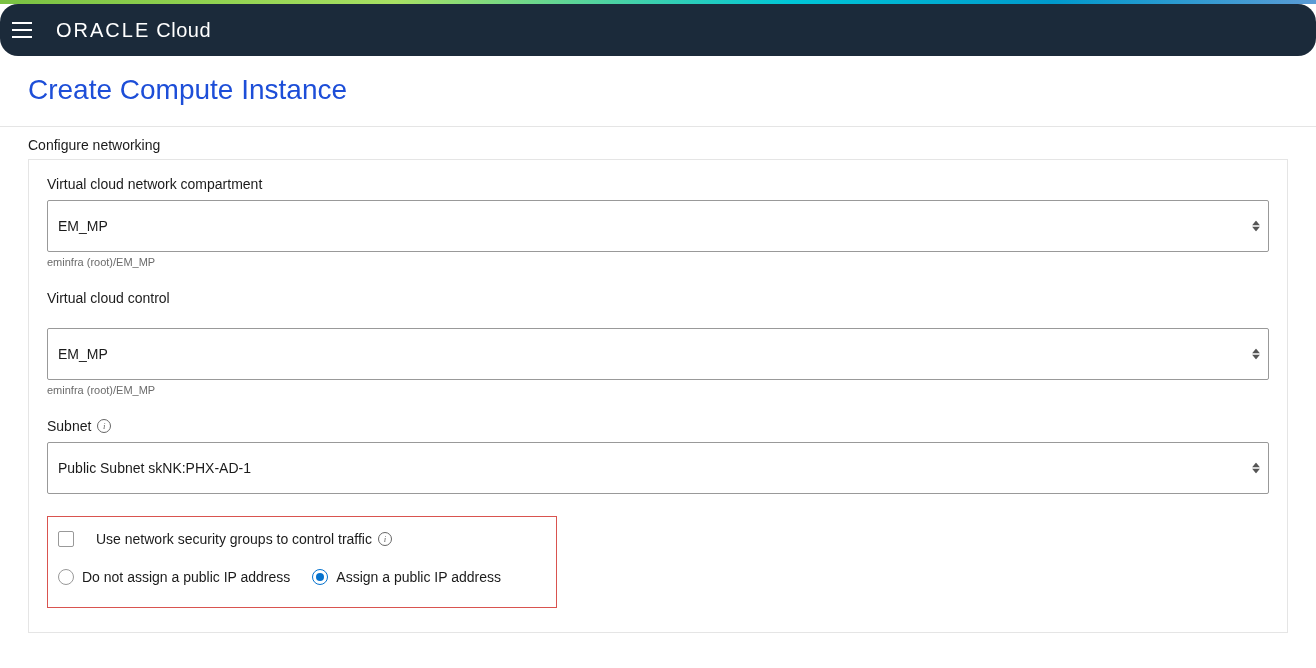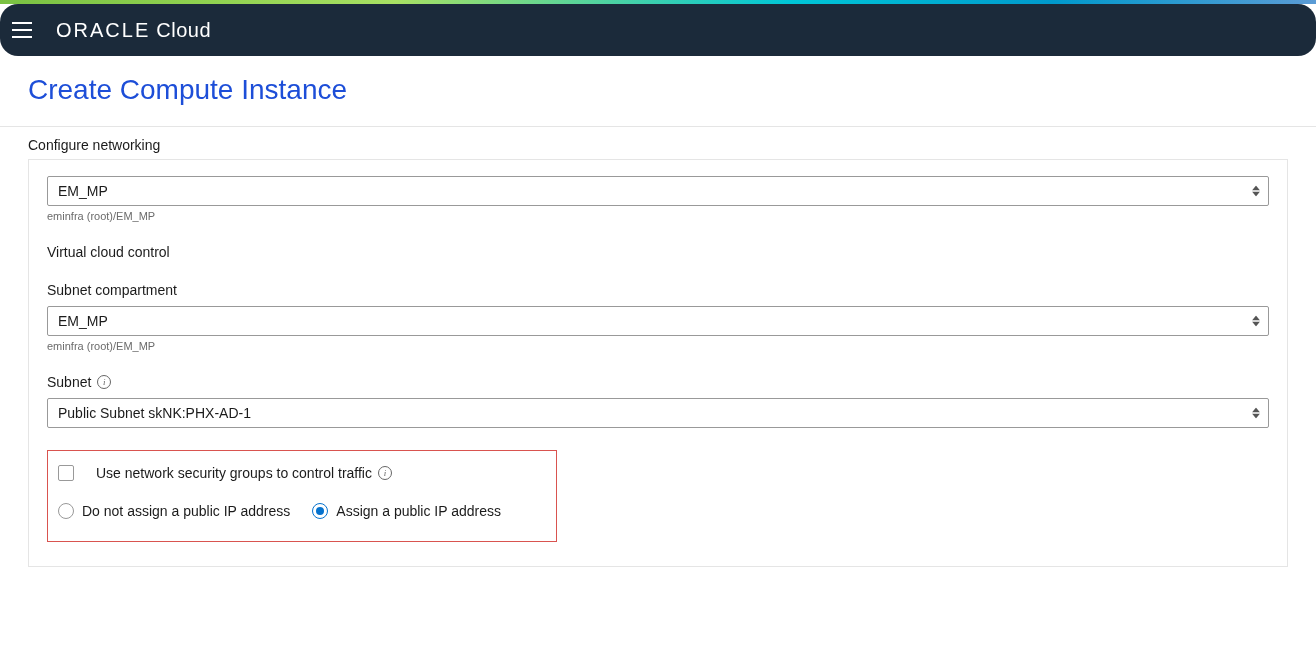--- a/index.html
+++ b/index.html
@@ -101,21 +101,21 @@
       font-size: 9px;
       font-style: italic;
       font-family: Georgia, serif;
       color: #666;
       cursor: pointer;
     }
     .select-wrap {
       position: relative;
       border: 1px solid #999;
       border-radius: 2px;
-      height: 30px;
+      height: 52px;
       display: flex;
       align-items: center;
       padding: 0 30px 0 10px;
       background: #ffffff;
       cursor: pointer;
     }
     .select-value {
       font-size: 14px;
       color: #1b1b1b;
     }
@@ -217,40 +217,40 @@
 
 <div class="page-title-area">
   <h1 class="page-title">Create Compute Instance</h1>
 </div>
 
 <div class="section-label">Configure networking</div>
 
 <div class="panel">
 
   <div class="form-group">
+    <div class="field-label">Virtual cloud network compartment</div>
     <div class="select-wrap">
       <span class="select-value">EM_MP</span>
       <span class="select-chevrons">
         <svg viewBox="0 0 8 5">
             <path d="M0 5 L4 0 L8 5 Z" fill="#555"></path>
           </svg>
         <svg viewBox="0 0 8 5">
             <path d="M0 0 L4 5 L8 0 Z" fill="#555"></path>
           </svg>
       </span>
     </div>
     <div class="helper-text">eminfra (root)/EM_MP</div>
   </div>
 
   <div class="form-group">
     <div class="field-label">Virtual cloud control</div>
   </div>
 
   <div class="form-group">
-    <div class="field-label">Subnet compartment</div>
     <div class="select-wrap">
       <span class="select-value">EM_MP</span>
       <span class="select-chevrons">
         <svg viewBox="0 0 8 5">
             <path d="M0 5 L4 0 L8 5 Z" fill="#555"></path>
           </svg>
         <svg viewBox="0 0 8 5">
             <path d="M0 0 L4 5 L8 0 Z" fill="#555"></path>
           </svg>
       </span>

